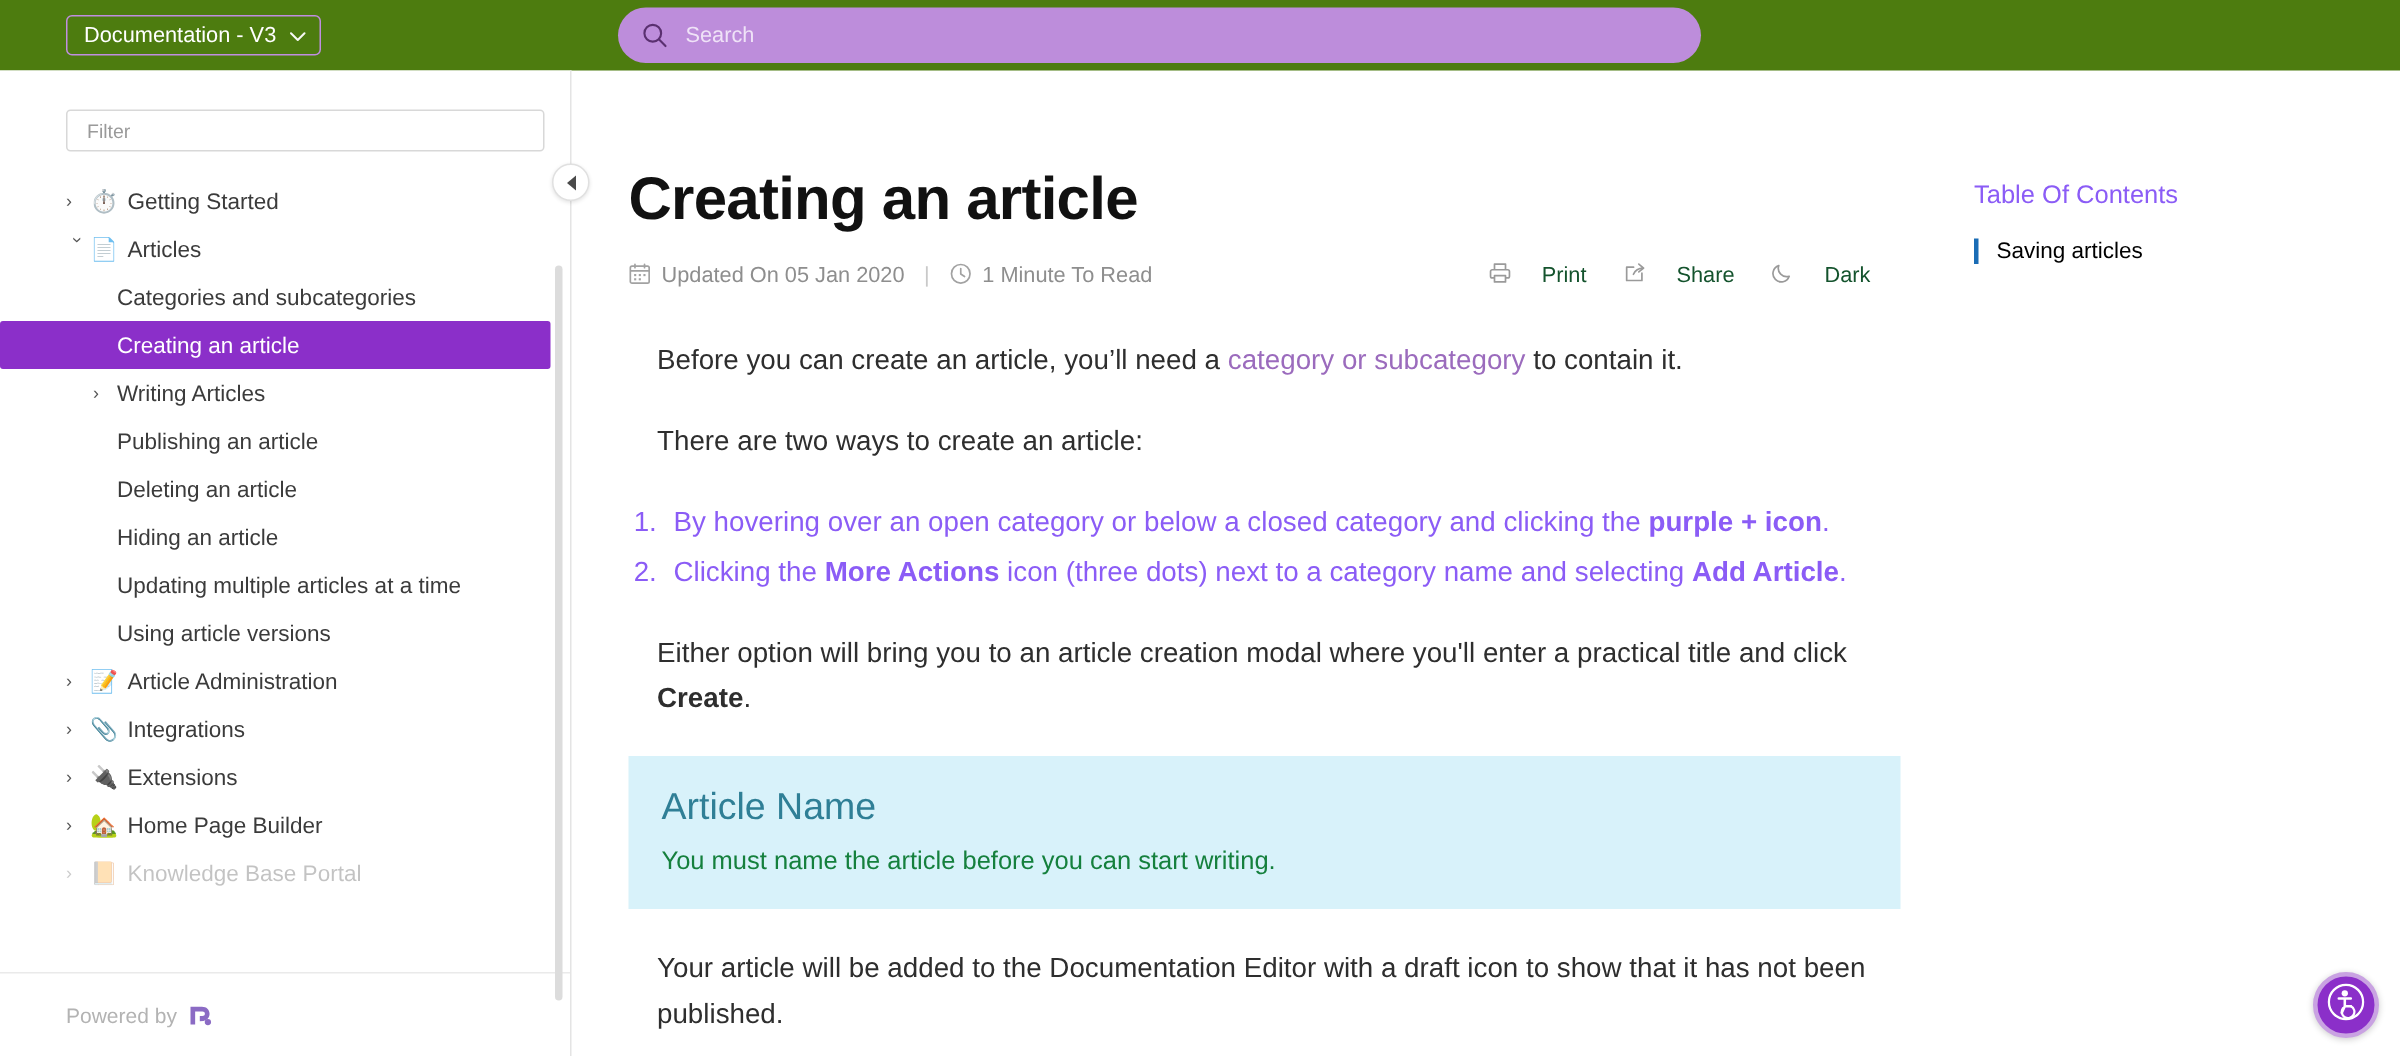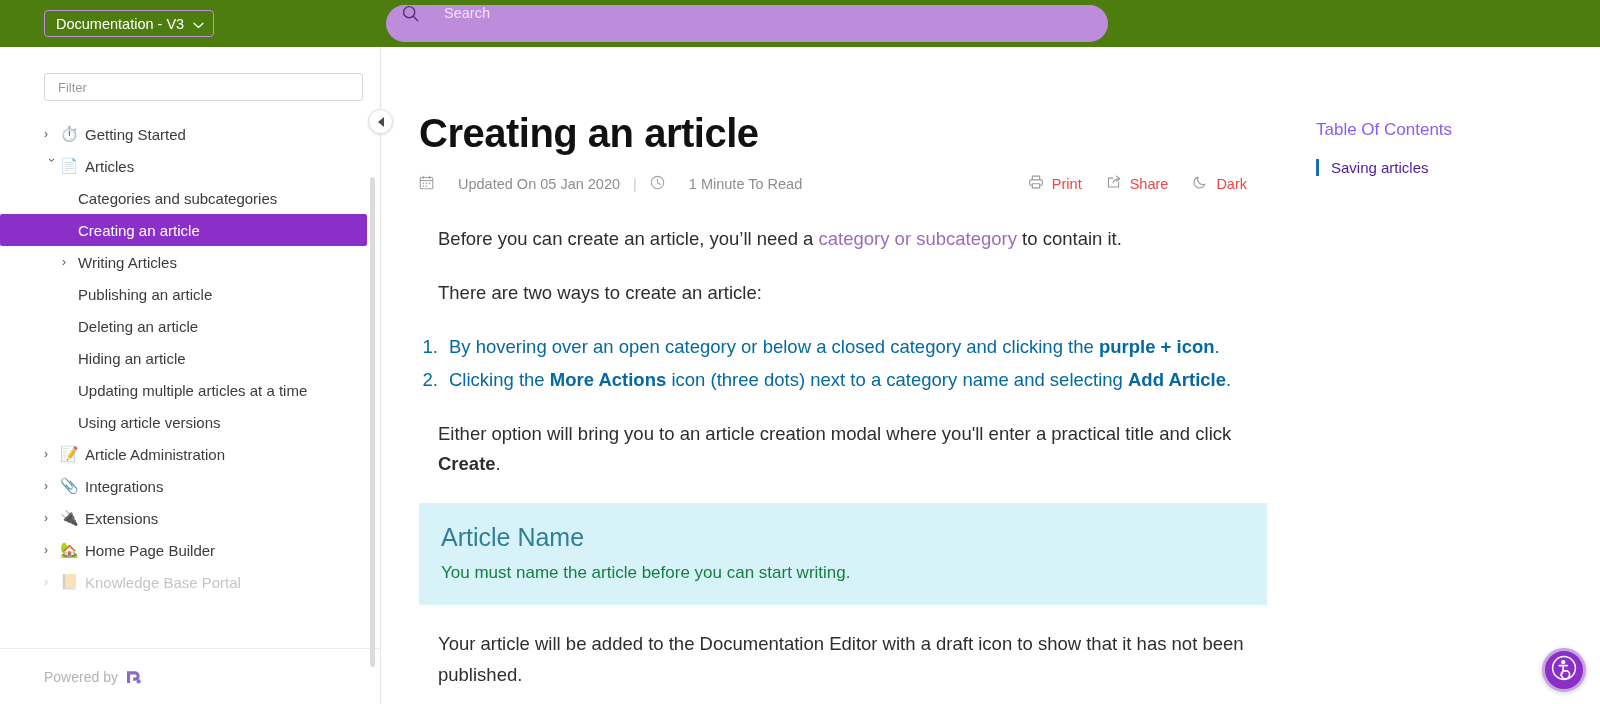--- a/index.html
+++ b/index.html
@@ -33,29 +33,29 @@
     cursor: pointer;
     white-space: nowrap;
   }
   .version-select .chev {
     font-size: 11px;
     opacity: .95;
     transform: translateY(1px);
   }
   .search-wrap {
     position: absolute;
-    left: 386px;
+    left: 412px;
     width: 722px;
     height: 37px;
     background: #bd8ddb;
     border-radius: 19px;
     display: flex;
-    align-items: flex-start;
+    align-items: center;
     padding: 0 16px;
-    gap: 25px;
+    gap: 12px;
     cursor: text;
   }
   .search-wrap svg { display:block; }
   .search-input {
     flex: 1;
     border: none;
     background: transparent;
     outline: none;
     font-family: "Liberation Sans", sans-serif;
     font-size: 14.5px;
@@ -199,46 +199,46 @@
     margin-bottom: 18px;
   }
   .meta-row {
     display: flex;
     align-items: center;
     font-size: 14.5px;
     color: #8e8e8e;
     margin-bottom: 31px;
     max-width: 850px;
   }
-  .meta-item { display: flex; align-items: center; gap: 24px; }
+  .meta-item { display: flex; align-items: center; gap: 7px; }
   .meta-sep { margin: 0 13px; color: #c9c9c9; }
   .meta-actions {
     margin-left: auto;
     display: flex;
     gap: 24px;
     padding-right: 22px;
   }
   .meta-action {
-    display: flex; align-items: center; gap: 8px;
-    cursor: pointer; color: #ef4444;
+    display: flex; align-items: center; gap: 20px;
+    cursor: pointer; color: #14532d;
   }
 
   .article p {
     font-size: 18.5px;
     line-height: 1.67;
     color: #2e2e2e;
     margin-bottom: 23px;
     margin-left: 19px;
   }
   .article a.inline-link { color: #9b6bbd; text-decoration: none; cursor: pointer; }
   .article ol {
     margin: 0 0 23px 24px;
     font-size: 18.5px;
     line-height: 1.67;
-    color: #0369a1;
+    color: #8b5cf6;
   }
   .article ol li { margin-bottom: 2px; padding-left: 6px; }
   .article b { font-weight: 700; }
 
   .callout {
     background: #d8f2fa;
     padding: 20px 22px 22px;
     margin: 5px 0 24px;
     max-width: 848px;
   }
@@ -258,21 +258,21 @@
     flex: 0 0 300px;
     padding: 73px 0 0 16px;
   }
   .toc-title {
     font-size: 17px;
     color: #8b5cf6;
     margin-bottom: 19px;
   }
   .toc-link {
     font-size: 15px;
-    color: #4c1d95;
+    color: #000000;
     border-left: 3px solid #1a6cb5;
     padding-left: 12px;
     cursor: pointer;
   }
 
   
   .a11y {
     position: absolute;
     right: 14px; bottom: 12px;
     width: 44px; height: 44px;

